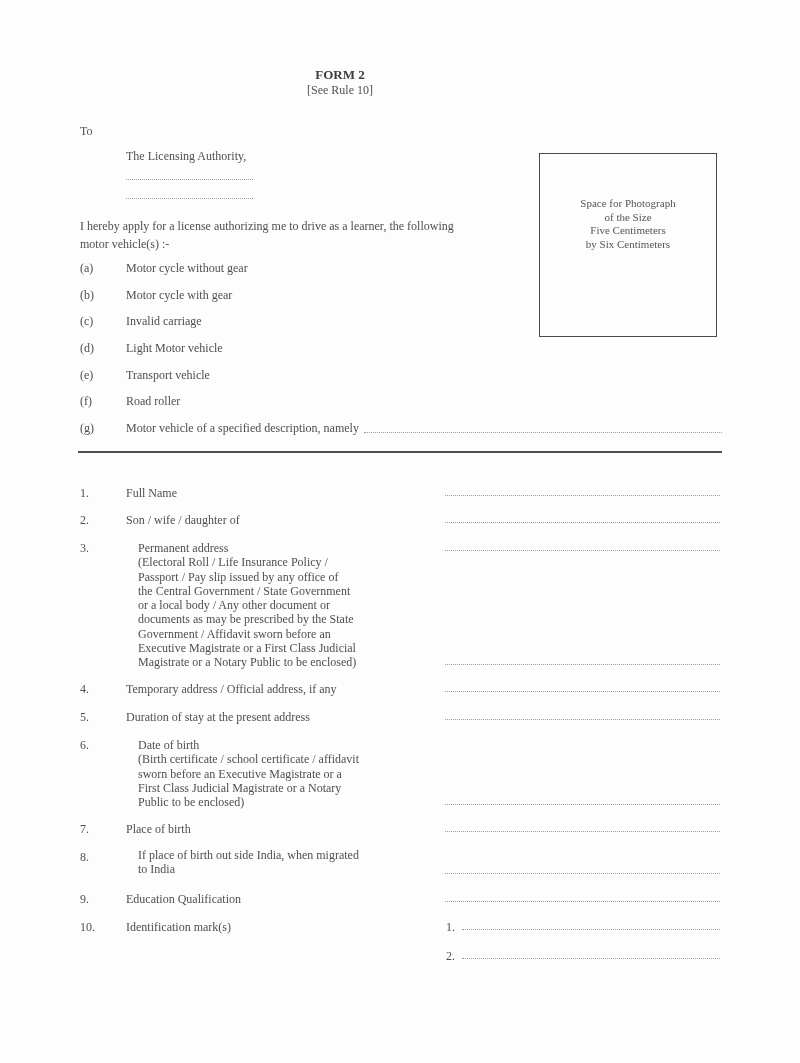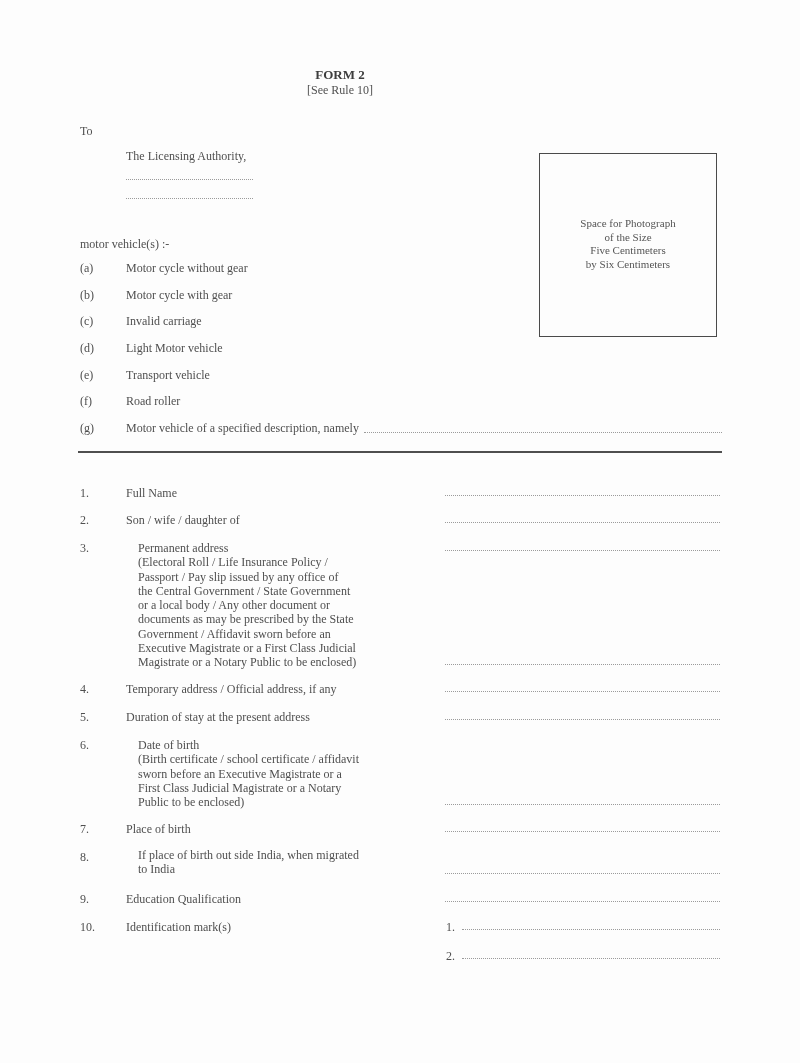--- a/index.html
+++ b/index.html
@@ -17,21 +17,21 @@
   .t13{font-size:13px;}
   .t12{font-size:12px;}
   .body{font-size:12px;}
   .heading{font-size:12.5px;letter-spacing:.4px;}
   .fill{position:absolute;height:0;border-bottom:1px dotted #9b9b9b;}
   .leader{flex:1;margin:0 0 3px 5px;border-bottom:1px dotted #9b9b9b;}
   .flexrow{display:flex;}
   .photo-box{
     position:absolute;left:539px;top:153px;width:178px;height:184px;
     border:1.5px solid #4a4a4a;box-sizing:border-box;
-    text-align:center;padding-top:63px;
+    text-align:center;padding-top:43px;
     font-size:11px;line-height:13.5px;color:#555;
   }
   .divider{position:absolute;left:78px;top:451px;width:644px;height:2px;background:#4f4f4f;}
   .lines{line-height:14.3px;margin-left:12px;}
   .vkey,.inum{position:absolute;left:80px;}
   .ilabel{position:absolute;left:126px;}
 </style>
 </head>
 <body>
 
@@ -45,20 +45,21 @@
   <div class="fill" style="left:126px;top:179px;width:127px"></div>
   <div class="fill" style="left:126px;top:198px;width:127px"></div>
 
   <div class="photo-box">
     <div>Space for Photograph</div>
     <div>of the Size</div>
     <div>Five Centimeters</div>
     <div>by Six Centimeters</div>
   </div>
 
+  <div class="abs body" style="left:80px;top:219px">I hereby apply for a license authorizing me to drive as a learner, the following</div>
   <div class="abs body" style="left:80px;top:237px">motor vehicle(s) :-</div>
 
   <div class="abs body vkey" style="top:261px">(a)</div>
   <div class="abs body ilabel" style="top:261px">Motor cycle without gear</div>
   <div class="abs body vkey" style="top:288px">(b)</div>
   <div class="abs body ilabel" style="top:288px">Motor cycle with gear</div>
   <div class="abs body vkey" style="top:314px">(c)</div>
   <div class="abs body ilabel" style="top:314px">Invalid carriage</div>
   <div class="abs body vkey" style="top:341px">(d)</div>
   <div class="abs body ilabel" style="top:341px">Light Motor vehicle</div>

